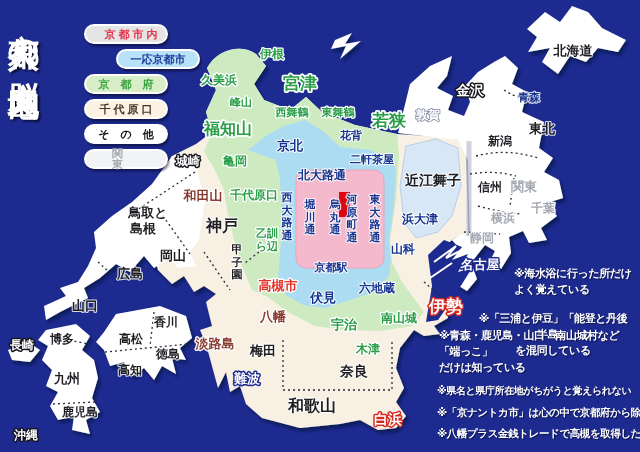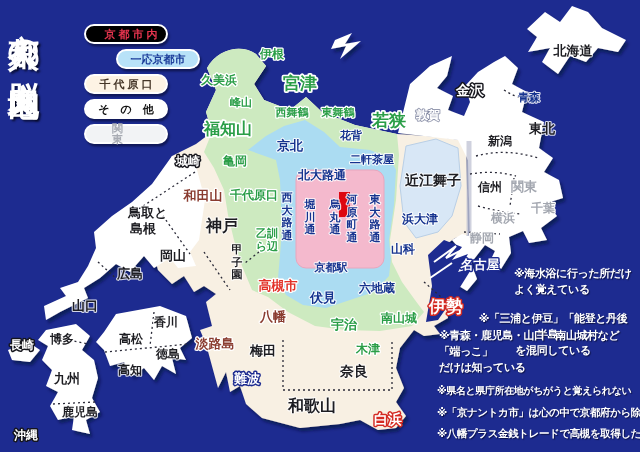--- a/index.html
+++ b/index.html
@@ -225,22 +225,23 @@
         <text class="ml bk" font-size="12" x="166" y="326">香川</text>
         <text class="ml bk" font-size="12" x="131" y="343">高松</text>
         <text class="ml bk" font-size="12" x="168" y="358">徳島</text>
         <text class="ml bk" font-size="12" x="130" y="374">高知</text>
       </g>
   </svg>
 
   <div class="map-title">京都人の脳内地図</div>
 
   <div class="legend">
-    <div class="legend-row ls4" style="background: #000000; color: rgb(229, 52, 78); padding-left: 13px;">京都市内</div>
+    <div class="legend-row ls4" style="background: #e5e5e5; color: rgb(229, 52, 78); padding-left: 13px;">京都市内</div>
     <div class="legend-row ls5" style="background: rgb(184, 226, 248); color: rgb(28, 61, 154); margin-left: 32px;">一応京都市</div>
+    <div class="legend-row ls3" style="background: rgb(216, 238, 201); color: rgb(57, 164, 62);">京都府</div>
     <div class="legend-row ls4" style="background: rgb(253, 243, 228); color: rgb(68, 53, 39);">千代原口</div>
     <div class="legend-row ls3" style="background: #ffffff; color: rgb(17, 17, 17);">その他</div>
     <div class="legend-row ls2" style="background: rgb(242, 243, 245); color: rgb(168, 171, 179);">関東</div>
   </div>
 
   <div class="note n1">※海水浴に行った所だけ
 よく覚えている</div>
   <div class="note n2">※「三浦と伊豆」「能登と丹後半島」
 を混同している</div>
   <div class="note n3">※青森・鹿児島・山口・南山城村など「端っこ」

